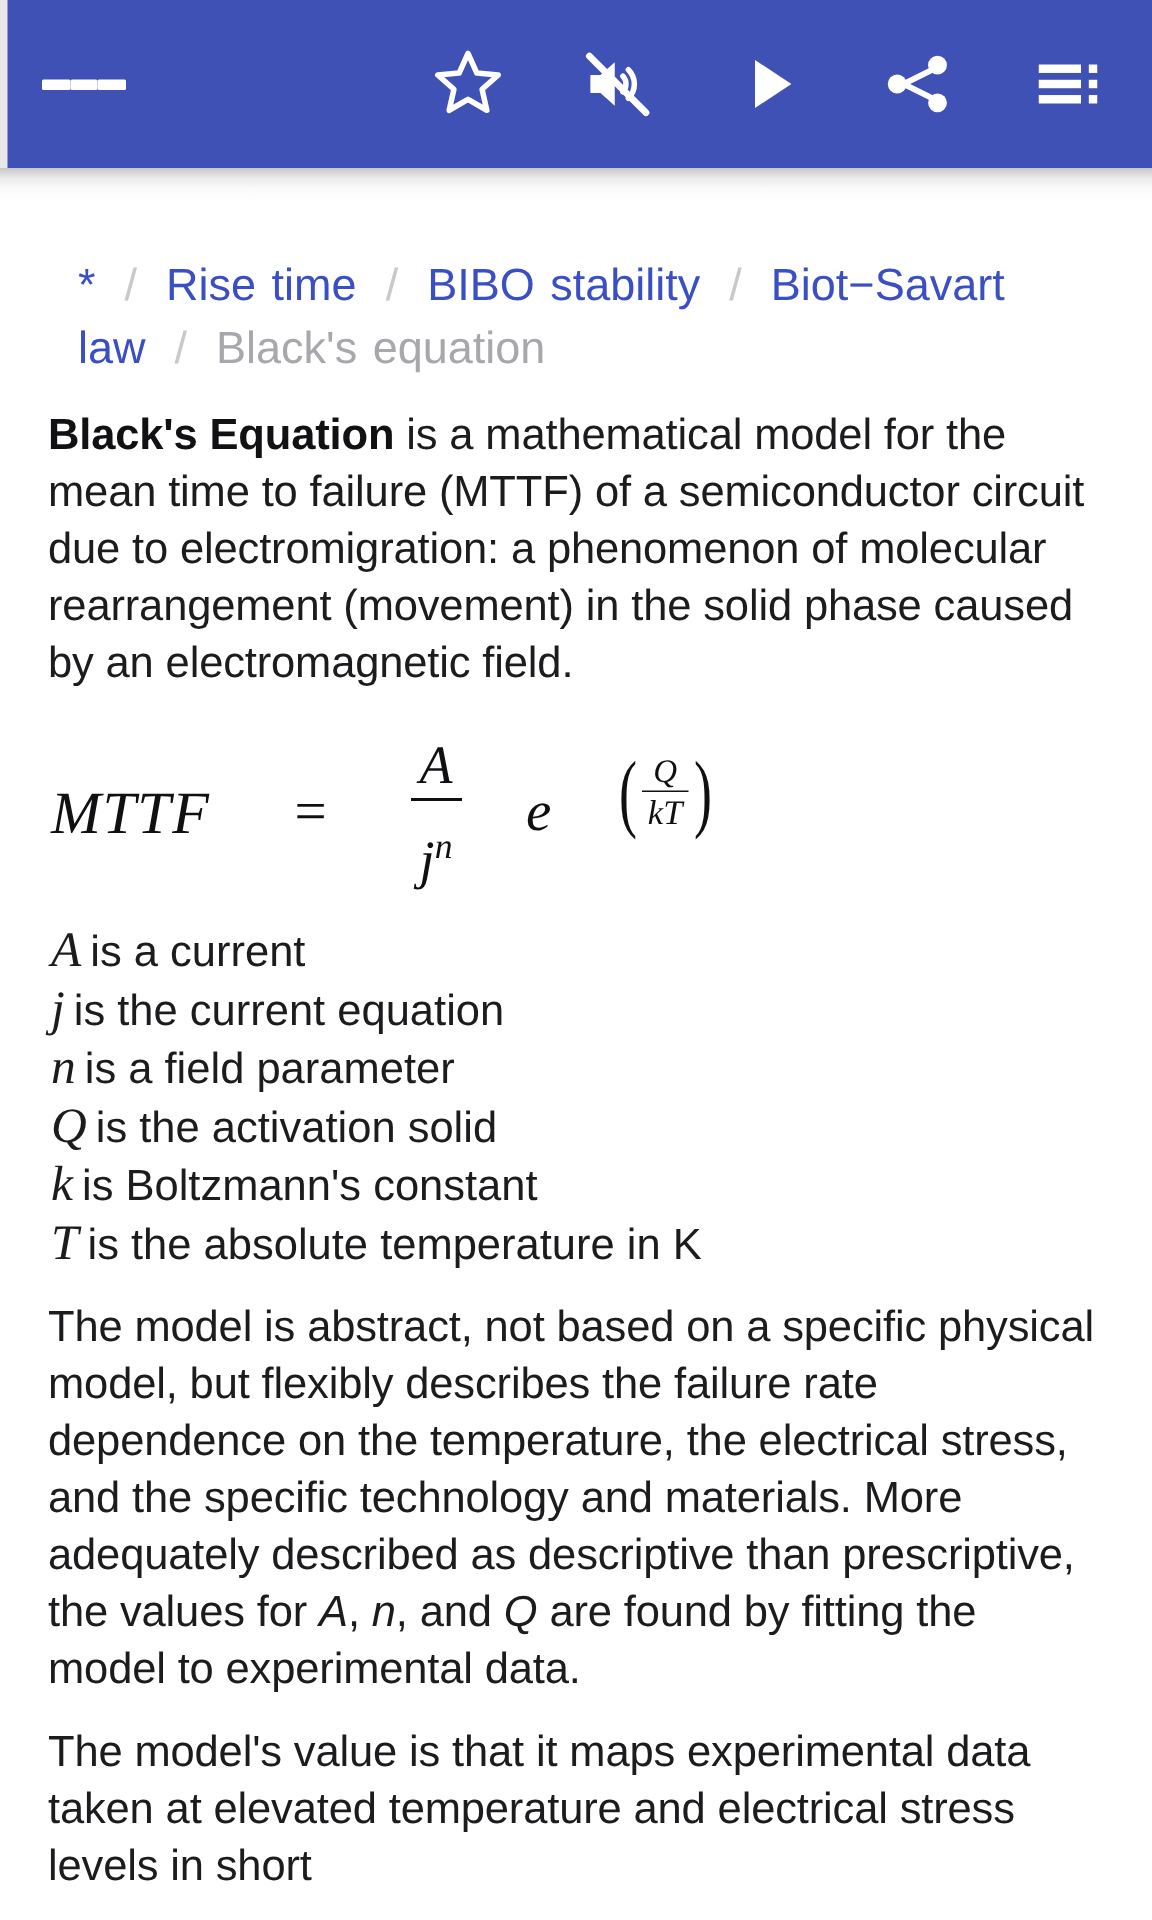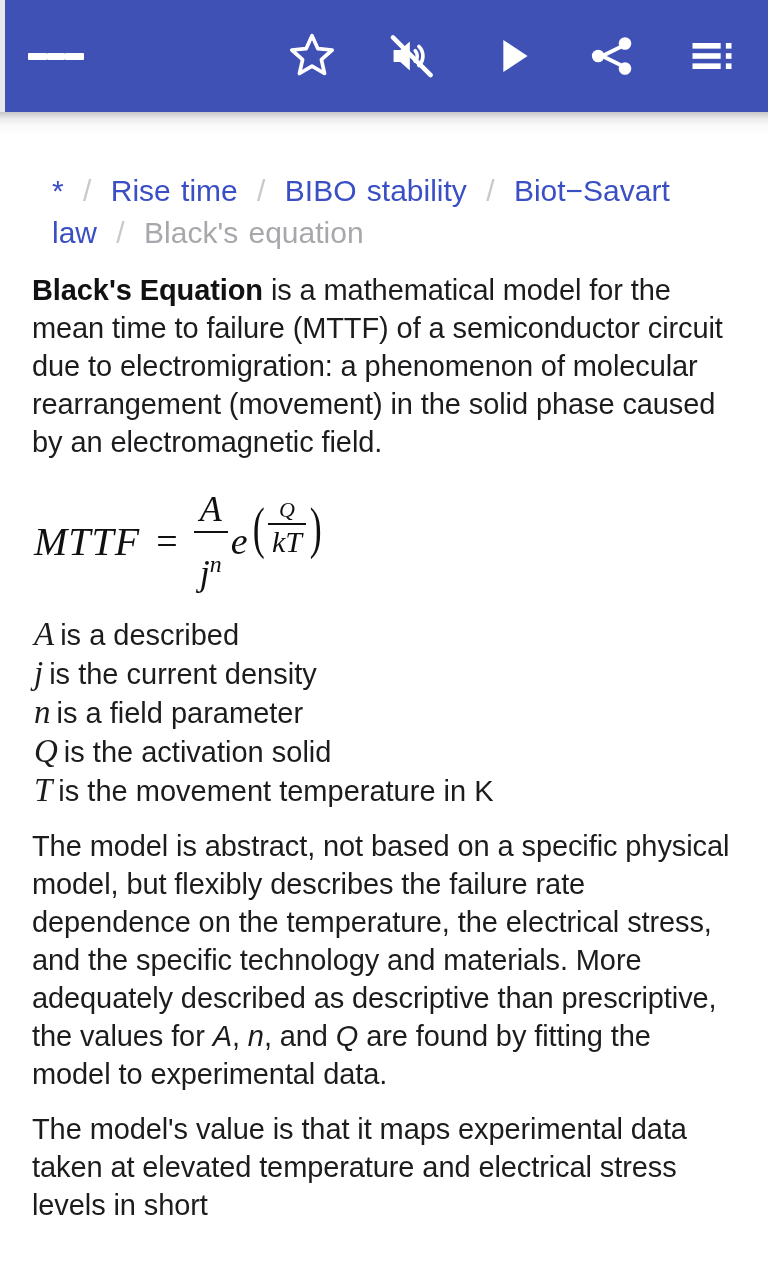--- a/index.html
+++ b/index.html
@@ -106,20 +106,21 @@
 
   
   .formula{
     margin-top:40px;
     margin-left:2px;
     font-family:"Liberation Serif", serif;
     color:#101012;
     display:flex;
     align-items:center;
     height:80px;
+    gap:40px;
   }
   .f-lhs{
     font-style:italic;
     font-size:40px;
     letter-spacing:1px;
   }
   .f-eq{
     font-size:38px;
     padding:0 16px;
     font-style:normal;
@@ -146,21 +147,21 @@
     margin-bottom:26px;
   }
   .paren{
     font-size:58px;
     font-style:normal;
     line-height:0.72;
     transform:scaleX(0.62);
     display:inline-block;
   }
   .exp-frac .num{ font-size:22px; padding:0 4px 2px; }
-  .exp-frac .den{ font-size:30px; padding:2px 4px 0; }
+  .exp-frac .den{ font-size:23px; padding:2px 4px 0; }
   .exp-frac .bar{ height:1.5px; }
   .sup{ font-size:0.66em; vertical-align:super; font-style:italic; }
 
   
   .deflist{
     margin-top:34px;
     margin-left:2px;
   }
   .defrow{
     font-size:29px;
@@ -280,33 +281,36 @@
         <span class="num">Q</span>
         <span class="bar"></span>
         <span class="den">kT</span>
       </span>
       <span class="paren">)</span>
     </span>
   </div>
 
   <div class="deflist">
     <div class="defrow">
-      <span class="defsym">A</span><span>is a described</span>
-    </div>
-    <div class="defrow">
-      <span class="defsym">j</span><span>is the current density</span>
+      <span class="defsym">A</span><span>is a current</span>
+    </div>
+    <div class="defrow">
+      <span class="defsym">j</span><span>is the current equation</span>
     </div>
     <div class="defrow">
       <span class="defsym">n</span><span>is a field parameter</span>
     </div>
     <div class="defrow">
       <span class="defsym">Q</span><span>is the activation solid</span>
     </div>
     <div class="defrow">
-      <span class="defsym">T</span><span>is the movement temperature in K</span>
+      <span class="defsym">k</span><span>is Boltzmann's constant</span>
+    </div>
+    <div class="defrow">
+      <span class="defsym">T</span><span>is the absolute temperature in K</span>
     </div>
   </div>
 
   <p class="para"><span>The model is abstract, not based on a specific physical model, but flexibly describes the failure rate dependence on the temperature, the electrical stress, and the specific technology and materials. More adequately described as descriptive than prescriptive, the values for </span><span class="it">A</span><span>, </span><span class="it">n</span><span>, and </span><span class="it">Q</span><span> are found by fitting the model to experimental data.</span></p>
 
   <p class="para">The model's value is that it maps experimental data taken at elevated temperature and electrical stress levels in short</p>
 
 </div>
 
 </body></html>

